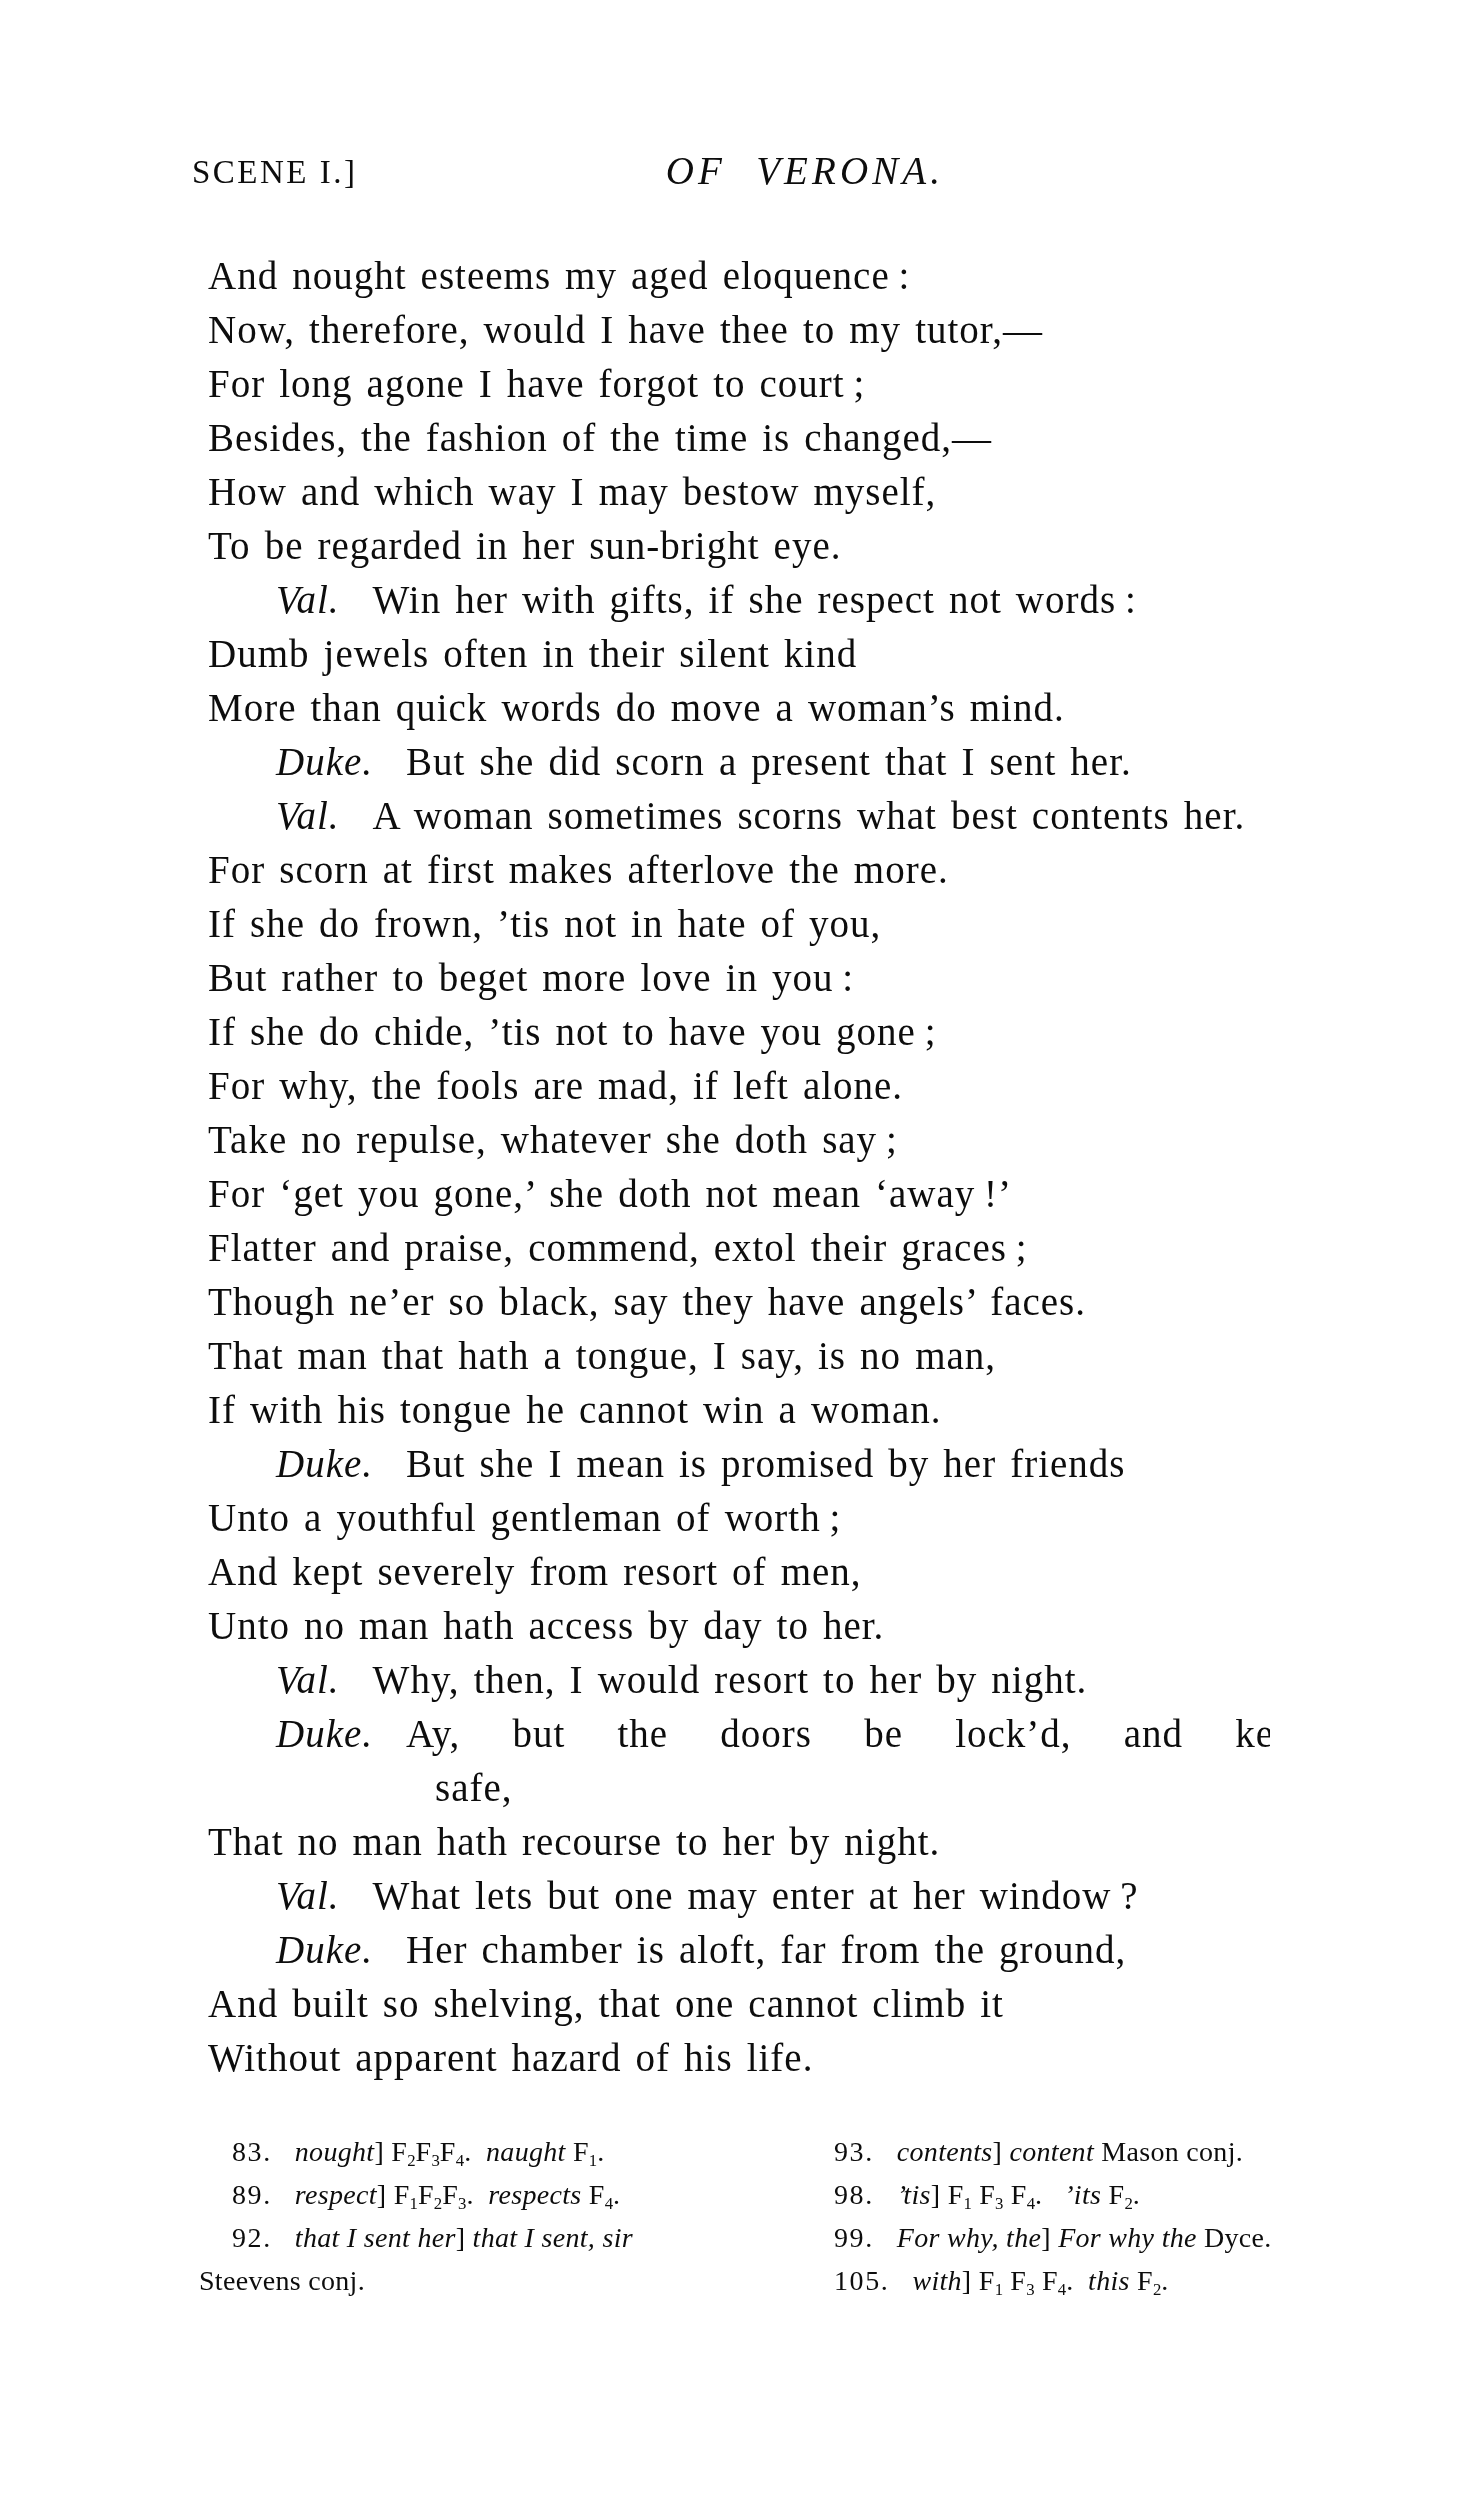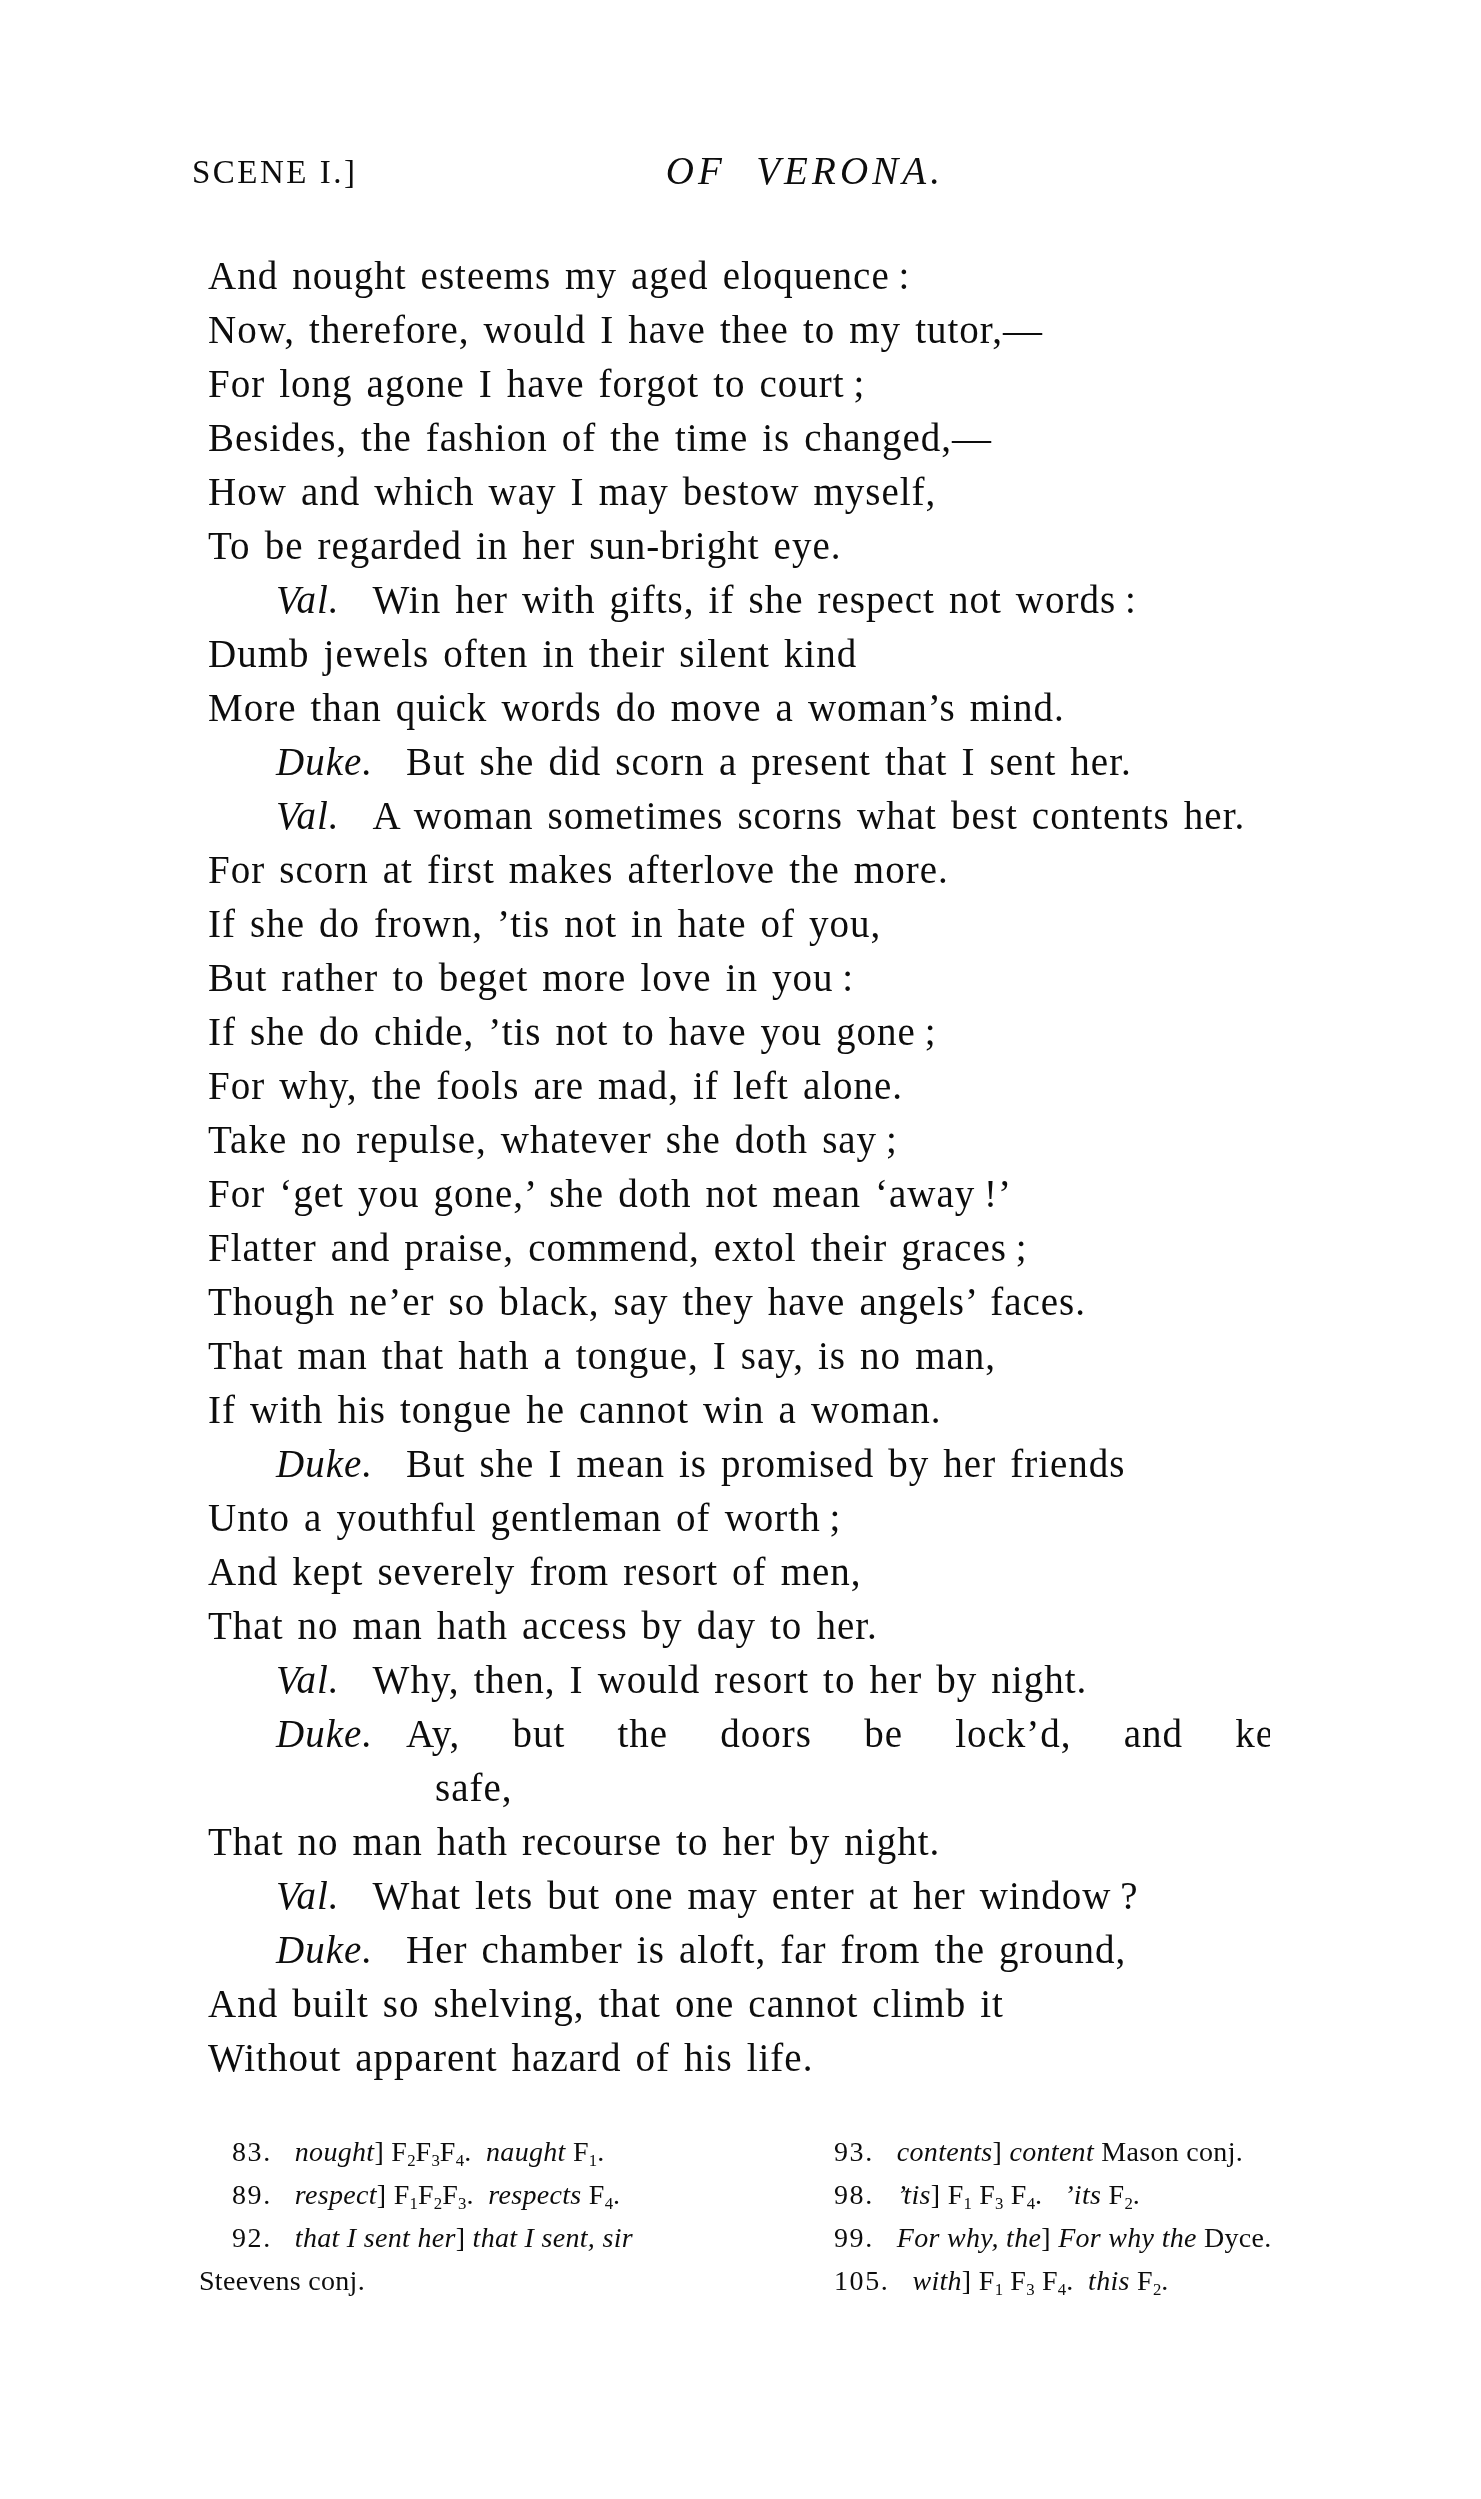--- a/index.html
+++ b/index.html
@@ -94,21 +94,21 @@
       <div class="vline"><span class="vtext">For why, the fools are mad, if left alone.</span></div>
       <div class="vline"><span class="vtext">Take no repulse, whatever she doth say ;</span><span class="lnum">100</span></div>
       <div class="vline"><span class="vtext">For ‘get you gone,’ she doth not mean ‘away !’</span></div>
       <div class="vline"><span class="vtext">Flatter and praise, commend, extol their graces ;</span></div>
       <div class="vline"><span class="vtext">Though ne’er so black, say they have angels’ faces.</span></div>
       <div class="vline"><span class="vtext">That man that hath a tongue, I say, is no man,</span></div>
       <div class="vline"><span class="vtext">If with his tongue he cannot win a woman.</span><span class="lnum">105</span></div>
       <div class="vline speech"><span class="prefix">Duke.</span><span class="vtext">But she I mean is promised by her friends</span></div>
       <div class="vline"><span class="vtext">Unto a youthful gentleman of worth ;</span></div>
       <div class="vline"><span class="vtext">And kept severely from resort of men,</span></div>
-      <div class="vline"><span class="vtext">That no man hath access by day to her.</span></div>
+      <div class="vline"><span class="vtext">Unto no man hath access by day to her.</span></div>
       <div class="vline speech"><span class="prefix">Val.</span><span class="vtext">Why, then, I would resort to her by night.</span><span class="lnum">110</span></div>
       <div class="vline speech justify"><span class="prefix">Duke.</span><span class="vtext">Ay, but the doors be lock’d, and keys kept</span></div>
       <div class="vline turnover"><span class="vtext">safe,</span></div>
       <div class="vline"><span class="vtext">That no man hath recourse to her by night.</span></div>
       <div class="vline speech"><span class="prefix">Val.</span><span class="vtext">What lets but one may enter at her window ?</span></div>
       <div class="vline speech"><span class="prefix">Duke.</span><span class="vtext">Her chamber is aloft, far from the ground,</span></div>
       <div class="vline"><span class="vtext">And built so shelving, that one cannot climb it</span><span class="lnum">115</span></div>
       <div class="vline"><span class="vtext">Without apparent hazard of his life.</span></div>
     </div>
 

